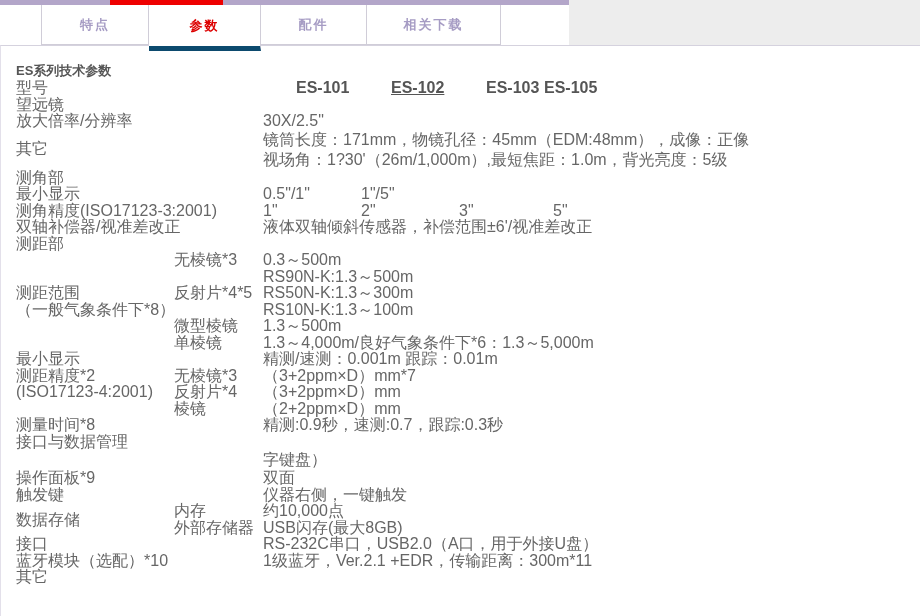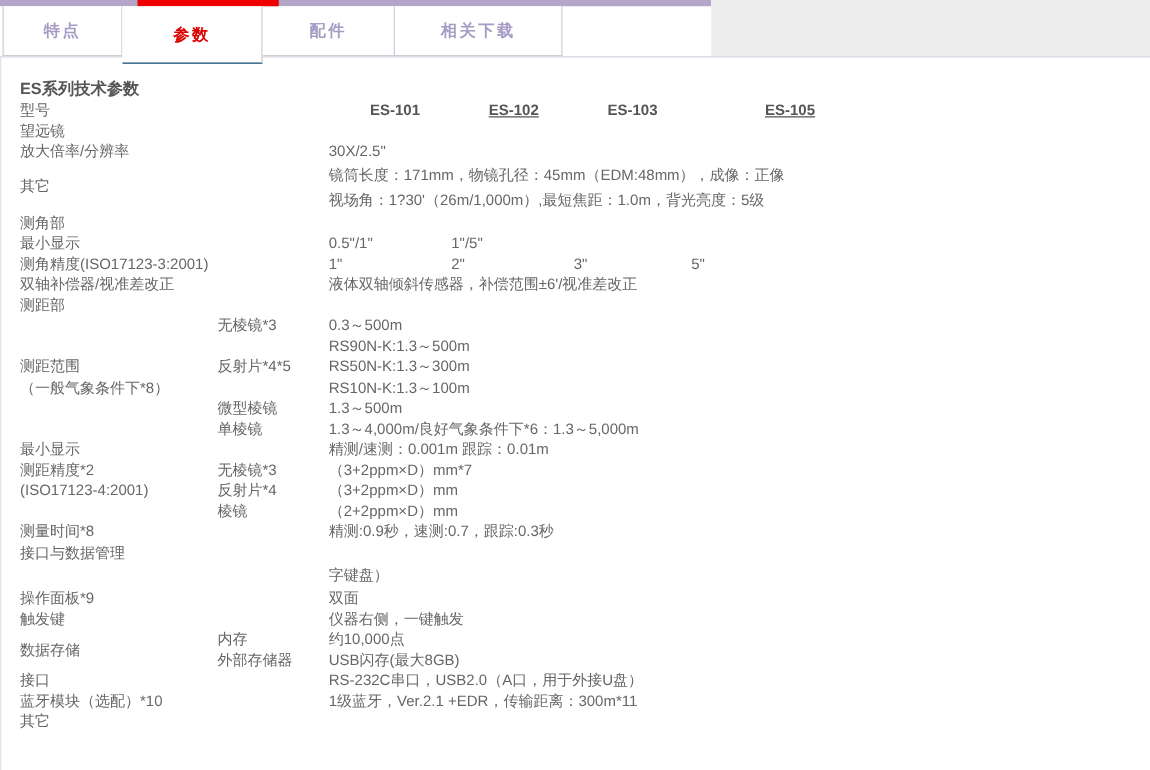--- a/index.html
+++ b/index.html
@@ -8,47 +8,47 @@
   
   .tabbar { position:relative; height:45px; background:#fff; }
   .tab-strip { position:absolute; top:0; left:0; height:5px; background:#b3a6c9; }
   .tab-strip-red { position:absolute; top:0; height:5px; background:#ee0000; z-index:3; }
   .tab-filler { position:absolute; top:0; right:0; bottom:0; background:#ededed; }
   .tabs { position:absolute; top:5px; left:2px; display:flex; }
   .tab { height:40px; background:#fff; border:1px solid #d0cdd8; border-top:none;
          display:flex; align-items:center; justify-content:center; cursor:pointer; }
   .tab + .tab { border-left:none; }
   .tab span { font-size:13px; font-weight:bold; color:#a69cc4; letter-spacing:2px; }
-  .tab.active { position:relative; z-index:5; height:46px; border-bottom:1px solid #0c4a6e;
+  .tab.active { position:relative; z-index:5; height:46px; border-bottom:5px solid #0c4a6e;
                 box-shadow:0 1px 0 #fff; }
   .tab.active span { color:#dd0000; }
   
   .content { position:relative; height:571px; background:#fff;
              border-top:1px solid #d5d2de; border-left:1px solid #e3e0ea;
              padding-top:16px; overflow:hidden; }
   .spec-title { height:18px; line-height:18px; padding-left:15px;
                 font-size:13px; font-weight:bold; color:#555; }
-  .line { position:relative; height:16.5px; line-height:16.5px; font-size:12px; color:#666; }
+  .line { position:relative; height:16.5px; line-height:16.5px; font-size:16px; color:#666; }
   .line.tall { height:20px; line-height:20px; }
   .lab { position:absolute; left:15px; white-space:nowrap; }
   .lab.mid { top:9px; }
   .sub { position:absolute; left:173px; white-space:nowrap; }
   .val { position:absolute; left:262px; white-space:nowrap; }
   .col { position:absolute; white-space:nowrap; }
   .b  { font-weight:bold; color:#555; }
 </style>
 </head>
 <body>
 
 <div class="tabbar">
   <div class="tab-strip" id="strip" style="width: 569px;"></div>
   <div class="tab-strip-red" id="strip-red" style="left: 110px; width: 113px;"></div>
   <div class="tab-filler" id="filler" style="left: 569px;"></div>
   <div class="tabs" id="tabs">
-      <div class="tab" style="width: 96px;">
+      <div class="tab" style="width: 108px; margin-left: 39px;">
         <span>特点</span>
       </div>
       <div class="tab active" style="width: 112px;">
         <span>参数</span>
       </div>
       <div class="tab" style="width: 106px;">
         <span>配件</span>
       </div>
       <div class="tab" style="width: 134px;">
         <span>相关下载</span>
@@ -60,21 +60,21 @@
 </div>
 
 <div class="content">
   <div class="spec-title">ES系列技术参数</div>
   <div id="spec">
       <div class="line">
         <span class="lab">型号</span>
         <span class="col b" style="left: 295px;">ES-101</span>
         <span class="col b" style="left: 390px; text-decoration: underline;">ES-102</span>
         <span class="col b" style="left: 485px;">ES-103</span>
-        <span class="col b" style="left: 611px; text-decoration: underline;">ES-105</span>
+        <span class="col b" style="left: 543px;">ES-105</span>
       </div>
       <div class="line">
         <span class="lab">望远镜</span>
       </div>
       <div class="line">
         <span class="lab">放大倍率/分辨率</span>
         <span class="val">30X/2.5"</span>
       </div>
       <div class="line tall">
         <span class="lab mid">其它</span>

